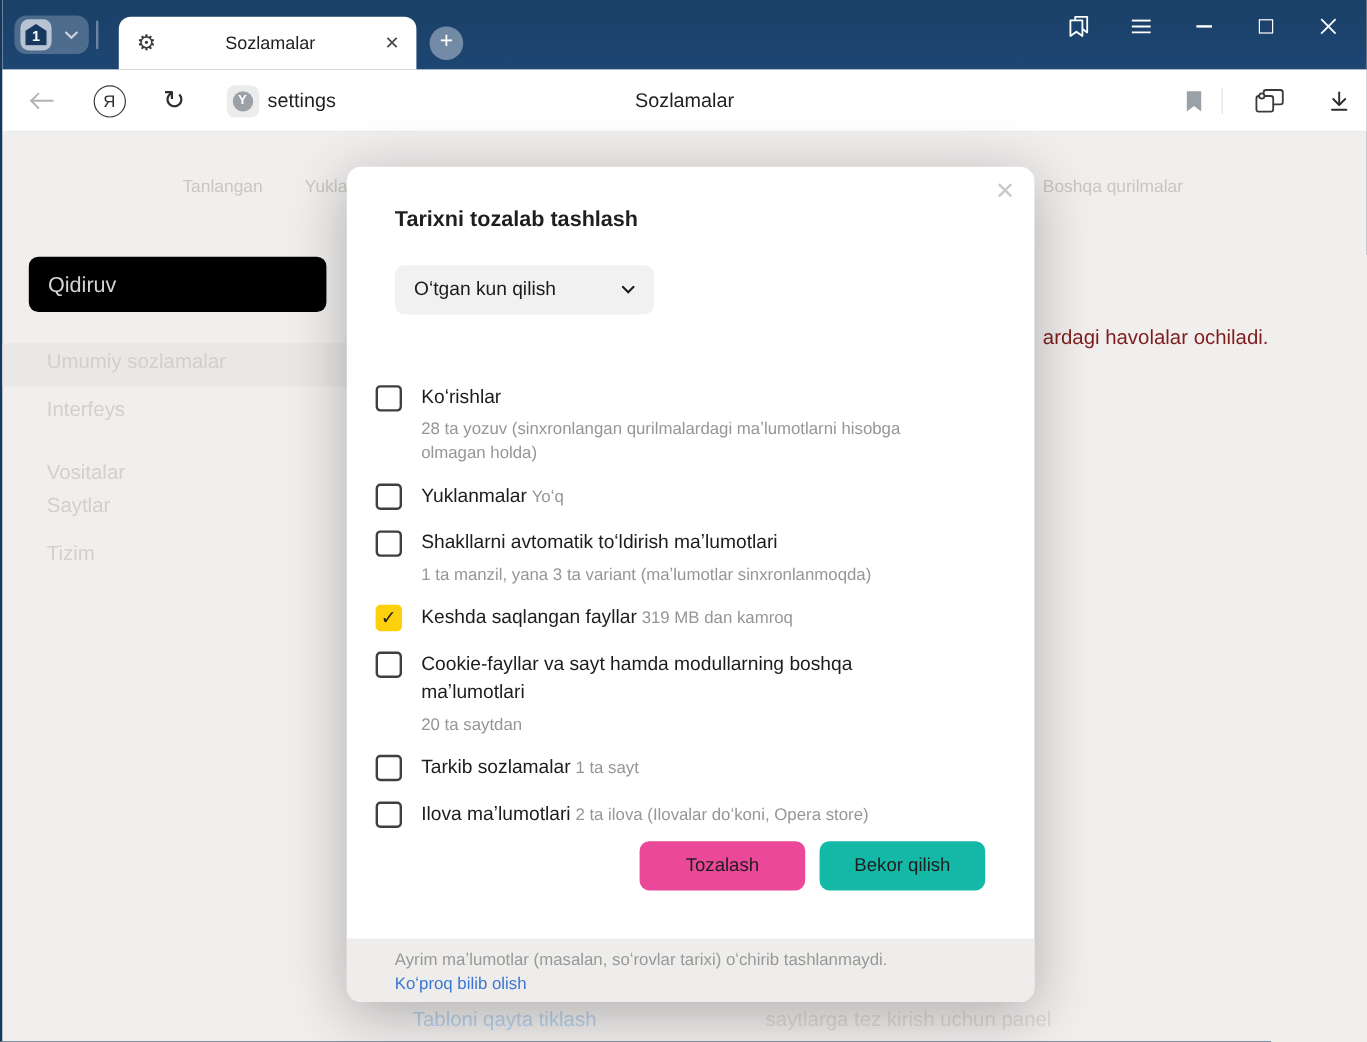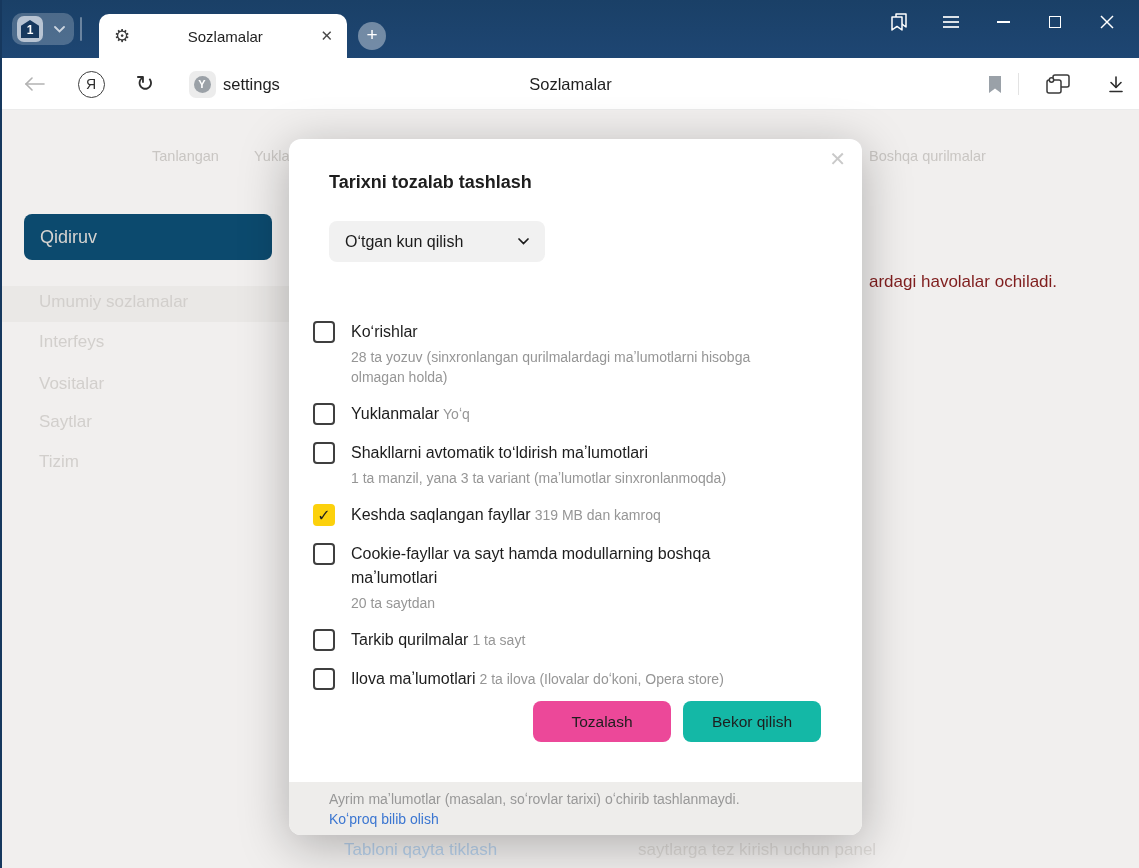--- a/index.html
+++ b/index.html
@@ -30,21 +30,21 @@
   .reload{font-size:22px;color:#2d2d2d;}
   .favicon{width:27px;height:27px;border-radius:7px;background:#ececec;display:flex;align-items:center;justify-content:center;}
   .favicon .ycirc{width:17px;height:17px;border-radius:50%;background:#9ba1a7;color:#fff;font-size:11px;font-weight:bold;display:flex;align-items:center;justify-content:center;}
   .urltext{position:absolute;left:221px;top:0;height:52px;display:flex;align-items:center;font-size:16.5px;color:#1f1f1f;}
   .centertitle{position:absolute;left:0;right:0;top:0;height:52px;display:flex;align-items:center;justify-content:center;font-size:16.5px;color:#1f1f1f;pointer-events:none;}
   .vdiv{position:absolute;left:1016px;top:15px;width:1px;height:22px;background:#e3e3e3;}
 
   
   .page{position:absolute;left:0;top:110px;right:0;bottom:0;background:#f1efee;}
   .bgnav{position:absolute;top:38px;font-size:14.5px;color:#c9c6c3;}
-  .searchbox{position:absolute;left:22px;top:104px;width:248px;height:46px;background:#0c4a6e;border-radius:8px;display:flex;align-items:center;padding-left:16px;font-size:18px;color:#d6d3d0;}
+  .searchbox{position:absolute;left:22px;top:104px;width:248px;height:46px;background:#000000;border-radius:8px;display:flex;align-items:center;padding-left:16px;font-size:18px;color:#d6d3d0;}
   .hlrow{position:absolute;left:0;top:176px;width:300px;height:36px;background:#eae8e6;}
   .sideitem{position:absolute;left:37px;font-size:17px;color:#d2cfcc;}
   .fragment{position:absolute;left:867px;top:162px;font-size:17px;color:#7f1d1d;}
   .bottomlink{position:absolute;left:342px;top:730px;font-size:17px;color:#b7d0ea;}
   .bottomnote{position:absolute;left:612px;top:730px;font-size:17px;color:#dbd8d5;margin-left:24px;}
 
   
   .modal{position:absolute;left:287px;top:29px;width:573px;height:696px;background:#fff;border-radius:12px;box-shadow:0 10px 50px rgba(0,0,0,.28);z-index:5;}
   .mclose{position:absolute;right:16px;top:8px;font-size:20px;color:#c9c9c9;cursor:pointer;}
   .mtitle{position:absolute;left:40px;top:33px;font-size:18px;font-weight:bold;color:#1e1e1e;}
@@ -171,21 +171,21 @@
 
   <div class="page">
     <div class="bgnav" style="left:150px;">Tanlangan</div>
     <div class="bgnav" style="left:252px;">Yuklanmalar</div>
     <div class="bgnav" style="left:867px;">Boshqa qurilmalar</div>
 
     <div class="searchbox">Qidiruv</div>
     <div class="hlrow"></div>
     <div class="sideitem" style="top:182px;">Umumiy sozlamalar</div>
     <div class="sideitem" style="top:222px;">Interfeys</div>
-    <div class="sideitem" style="top:264px;">Vositalar</div>
+    <div class="sideitem" style="top:274px;">Vositalar</div>
     <div class="sideitem" style="top:302px;">Saytlar</div>
     <div class="sideitem" style="top:342px;">Tizim</div>
 
     <div class="fragment">ardagi havolalar ochiladi.</div>
     <div class="bottomlink">Tabloni qayta tiklash</div>
     <div class="bottomnote">saytlarga tez kirish uchun panel</div>
 
     <div class="modal">
       <div class="mclose">✕</div>
       <div class="mtitle">Tarixni tozalab tashlash</div>
@@ -218,21 +218,21 @@
           <div class="rowtext"><span class="mlabel">Keshda saqlangan fayllar</span><span class="note">319 MB dan kamroq</span>
             </div>
         </div>
         <div class="mrow">
           <div class="cb"></div>
           <div class="rowtext"><span class="mlabel" style="display:inline-block;max-width:430px;">Cookie-fayllar va sayt hamda modullarning boshqa maʼlumotlari</span>
             <div class="sub">20 ta saytdan</div></div>
         </div>
         <div class="mrow">
           <div class="cb"></div>
-          <div class="rowtext"><span class="mlabel">Tarkib qurilmalar</span><span class="note">1 ta sayt</span>
+          <div class="rowtext"><span class="mlabel">Tarkib sozlamalar</span><span class="note">1 ta sayt</span>
             </div>
         </div>
         <div class="mrow">
           <div class="cb"></div>
           <div class="rowtext"><span class="mlabel">Ilova maʼlumotlari</span><span class="note">2 ta ilova (Ilovalar doʻkoni, Opera store)</span>
             </div>
         </div>
       </div>
 
       <div class="mactions">

